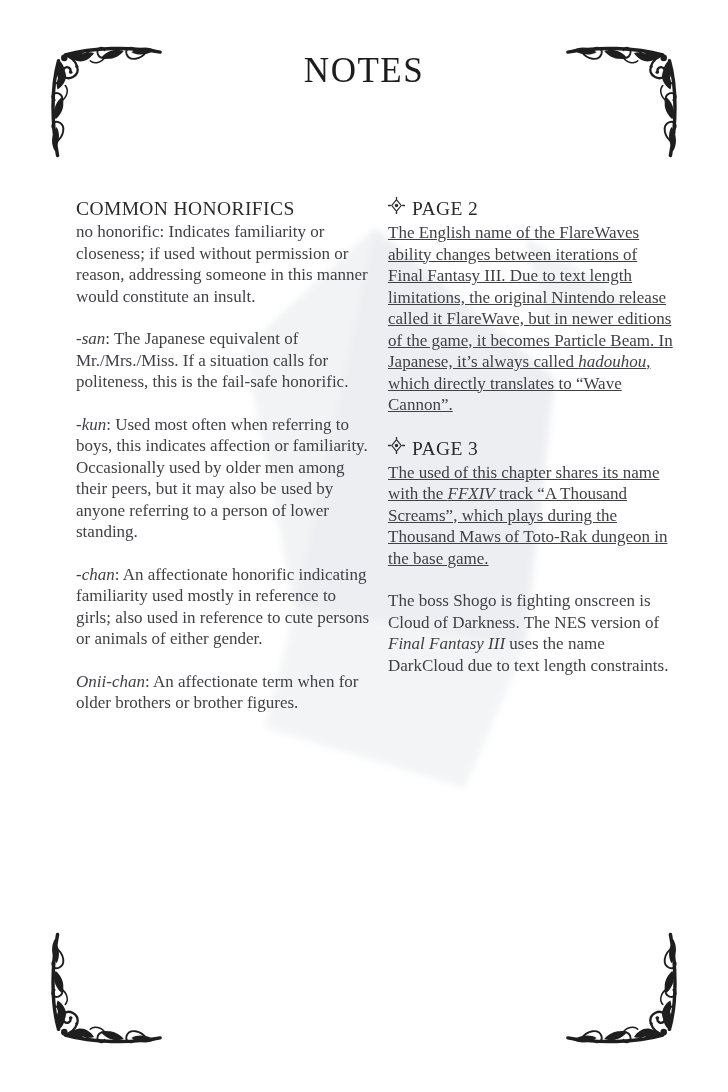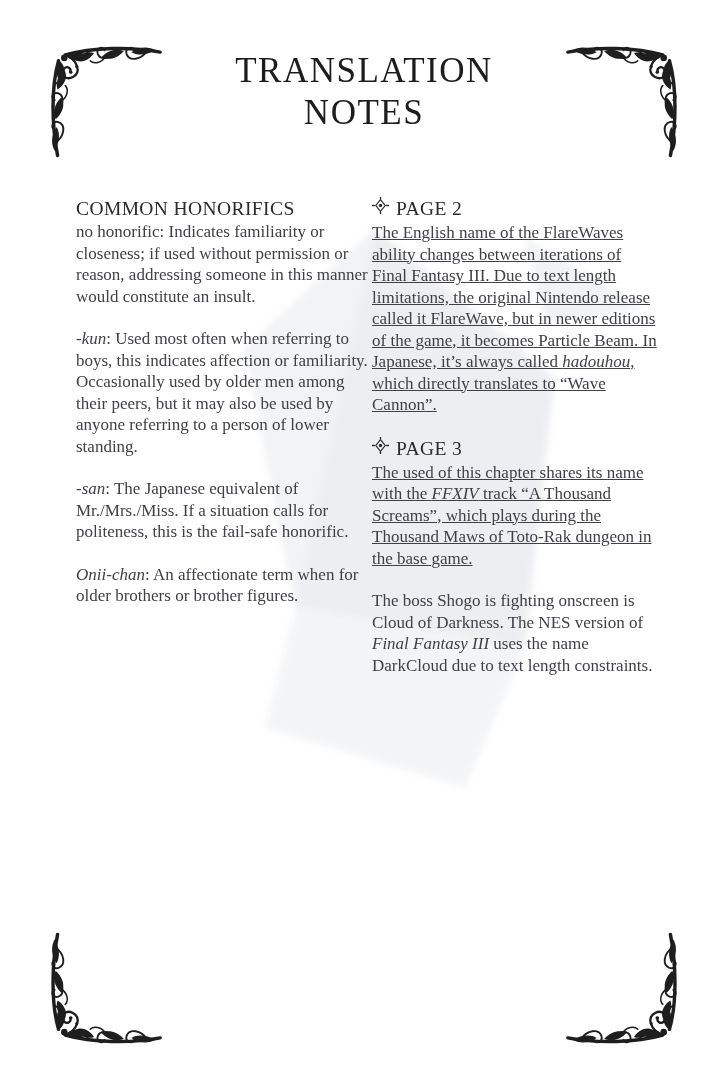--- a/index.html
+++ b/index.html
@@ -30,21 +30,21 @@
     position:absolute;top:50px;left:0;right:0;
     margin:0;text-align:center;
     font-size:35px;line-height:42px;
     font-weight:normal;letter-spacing:1.5px;
     color:#1c1c1c;
   }
   .title span{display:block;}
   
   .content{
     position:absolute;top:197px;left:76px;
-    display:flex;gap:0;
+    display:flex;gap:16px;
   }
   .col{font-size:17px;line-height:21.5px;}
   .col.left{width:296px;}
   .col.right{width:287px;}
   .col p{margin:0 0 21px 0;}
   .col h2{
     margin:0 0 1px 0;
     font-size:19.5px;line-height:23px;
     font-weight:normal;letter-spacing:.4px;
     color:#2a2a2e;
@@ -183,31 +183,31 @@
         <path d="M18,12 C28,7 39,9 41,15 C34,20 23,18 18,12 Z"></path>
         <path d="M12,18 C7,28 9,39 15,41 C20,34 18,23 12,18 Z"></path>
         <circle cx="17" cy="15" r="3.4"></circle>
         <circle cx="30" cy="24" r="1.6"></circle>
         <circle cx="24" cy="30" r="1.6"></circle>
       </g>
     </svg>
   </div>
 
   <h1 class="title">
-    <span>TRANSLATION</span>
     <span>NOTES</span>
   </h1>
 
   <div class="content">
 
     <div class="col left">
       <h2>COMMON HONORIFICS</h2>
       <p><span>no honorific: Indicates familiarity or closeness; if used without permission or reason, addressing someone in this manner would constitute an insult.</span></p>
+      <p><em>-san</em><span>: The Japanese equivalent of Mr./Mrs./Miss. If a situation calls for politeness, this is the fail-safe honorific.</span></p>
       <p><em>-kun</em><span>: Used most often when referring to boys, this indicates affection or familiarity. Occasionally used by older men among their peers, but it may also be used by anyone referring to a person of lower standing.</span></p>
-      <p><em>-san</em><span>: The Japanese equivalent of Mr./Mrs./Miss. If a situation calls for politeness, this is the fail-safe honorific.</span></p>
+      <p><em>-chan</em><span>: An affectionate honorific indicating familiarity used mostly in reference to girls; also used in reference to cute persons or animals of either gender.</span></p>
       <p><em>Onii-chan</em><span>: An affectionate term when for older brothers or brother figures.</span></p>
     </div>
 
     <div class="col right">
       <h2 class="page-head">
         <span class="bullet">
           <svg width="17" height="17" viewBox="0 0 17 17" aria-hidden="true">
             <g stroke="#2a2a2e" stroke-width="1.2" fill="none">
               <path d="M8.5,2.6 L13.2,8.5 L8.5,14.4 L3.8,8.5 Z"></path>
             </g>

